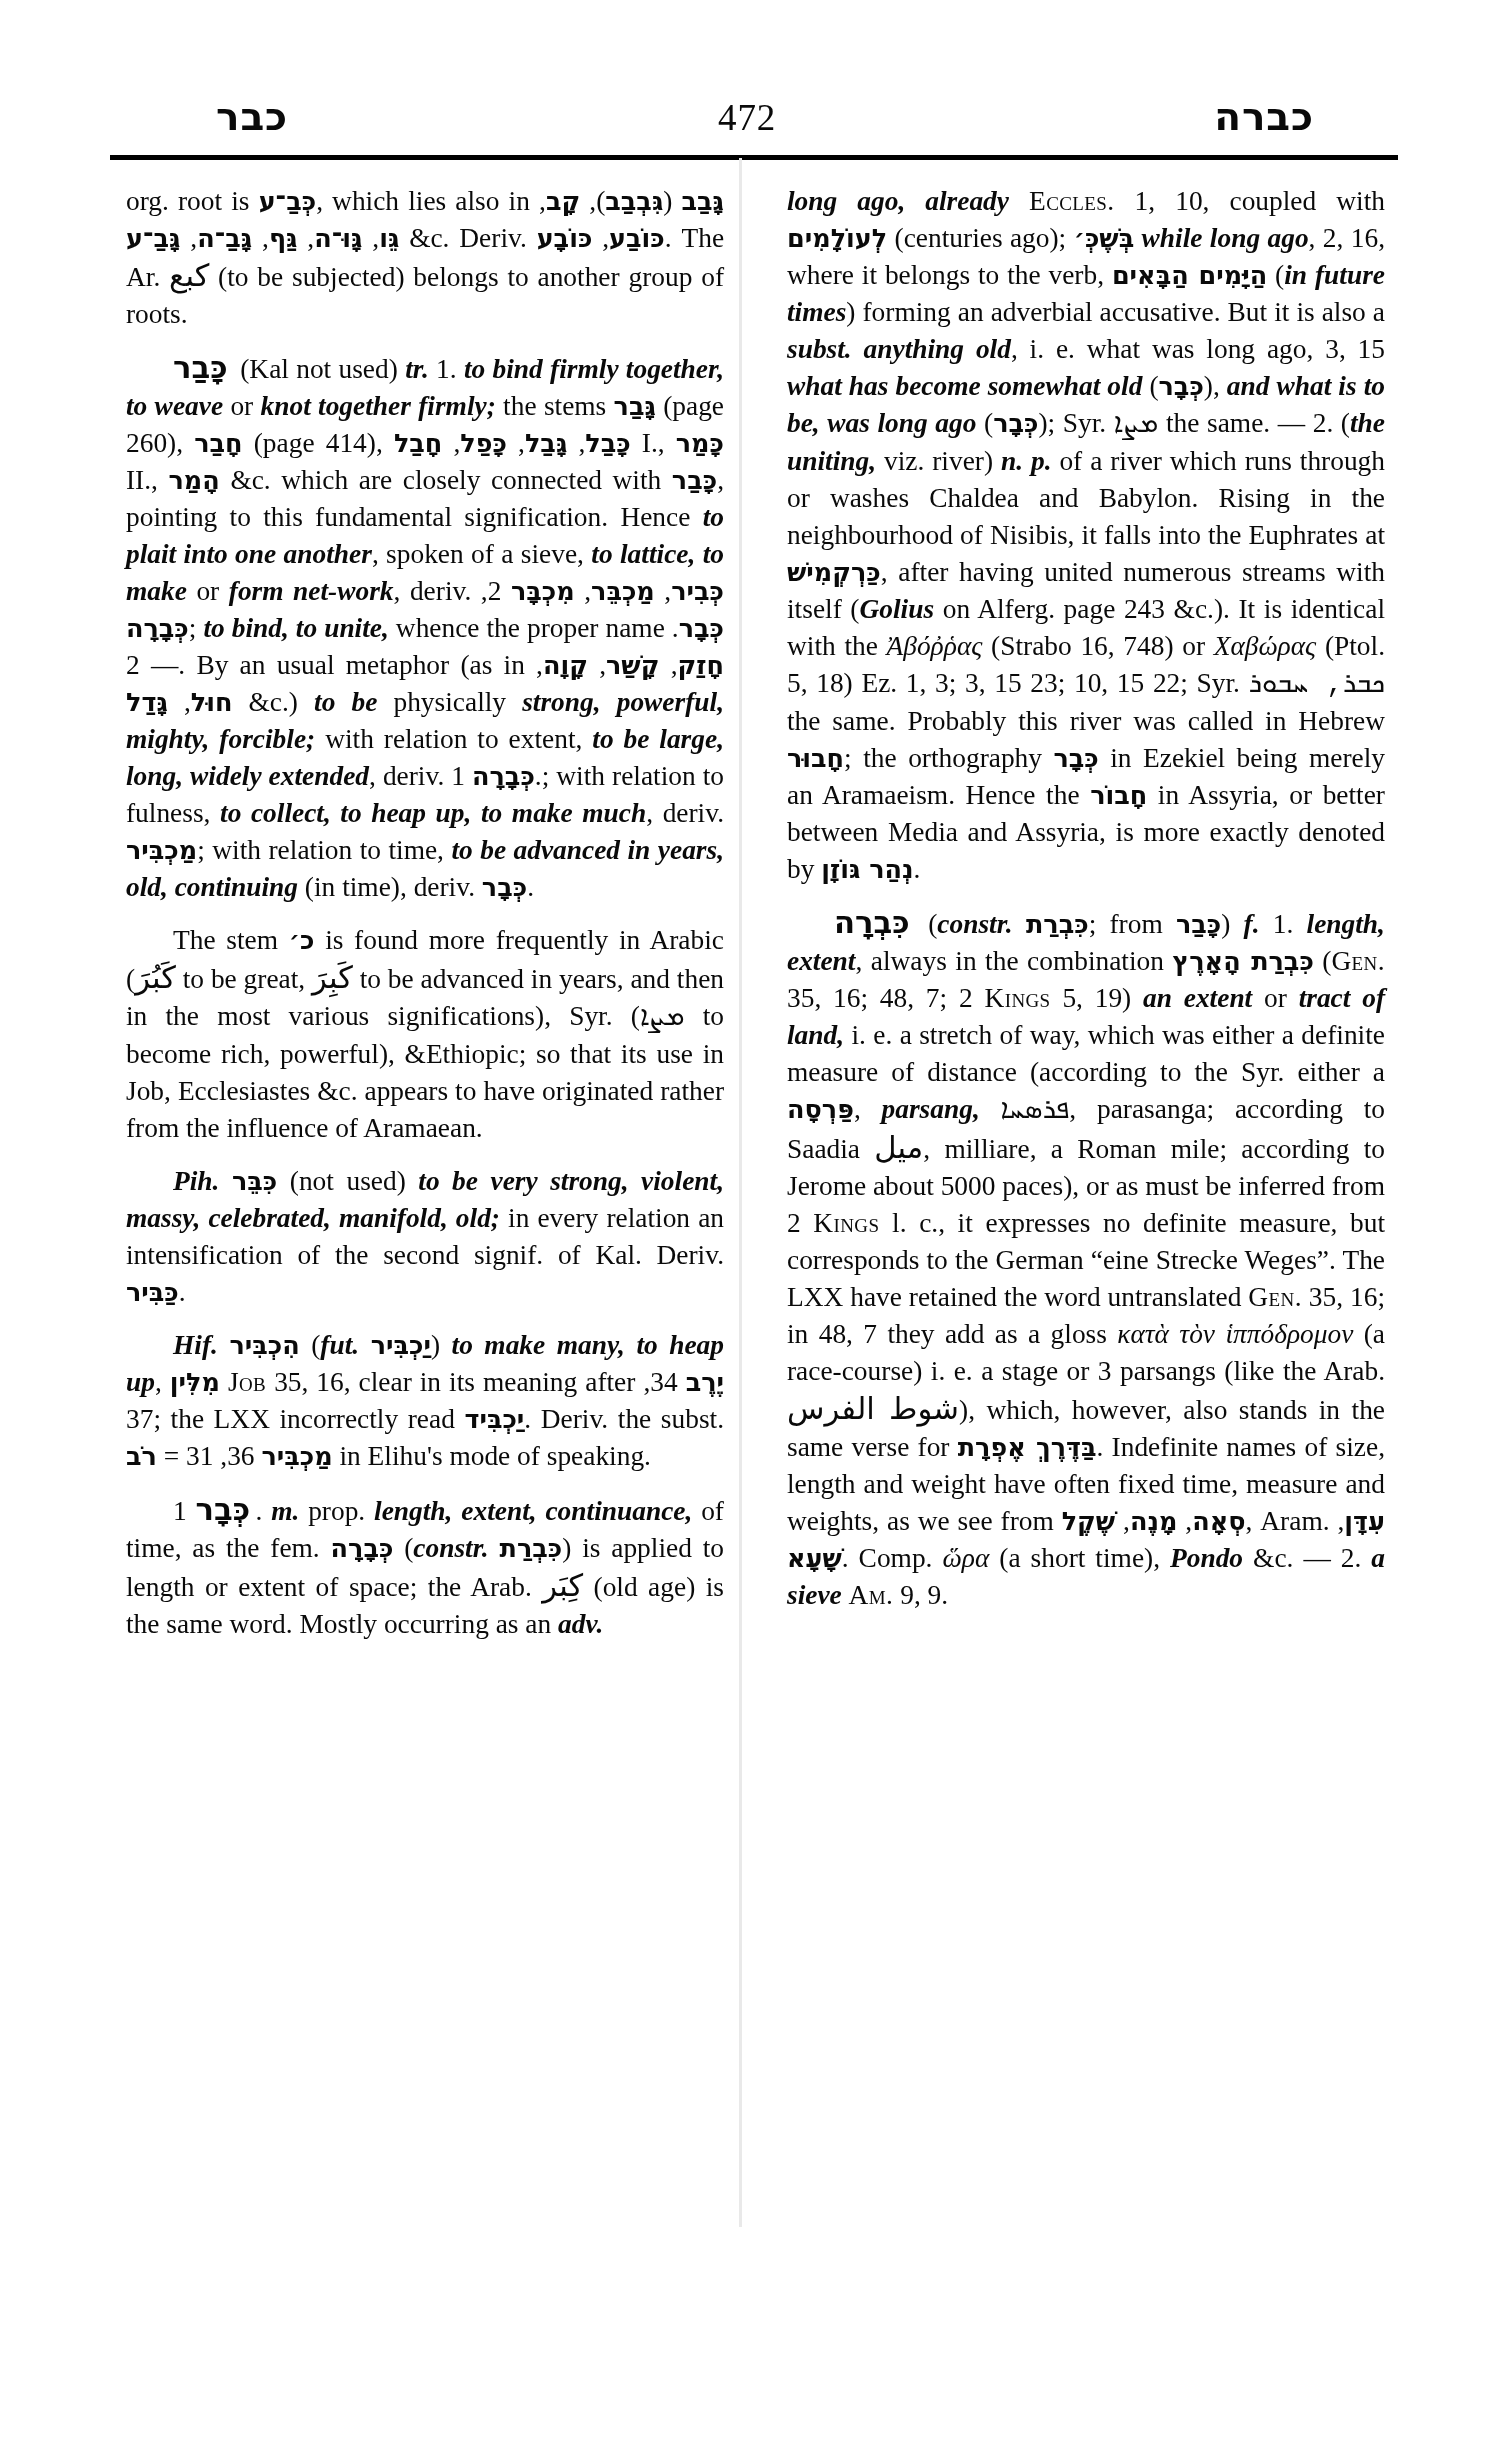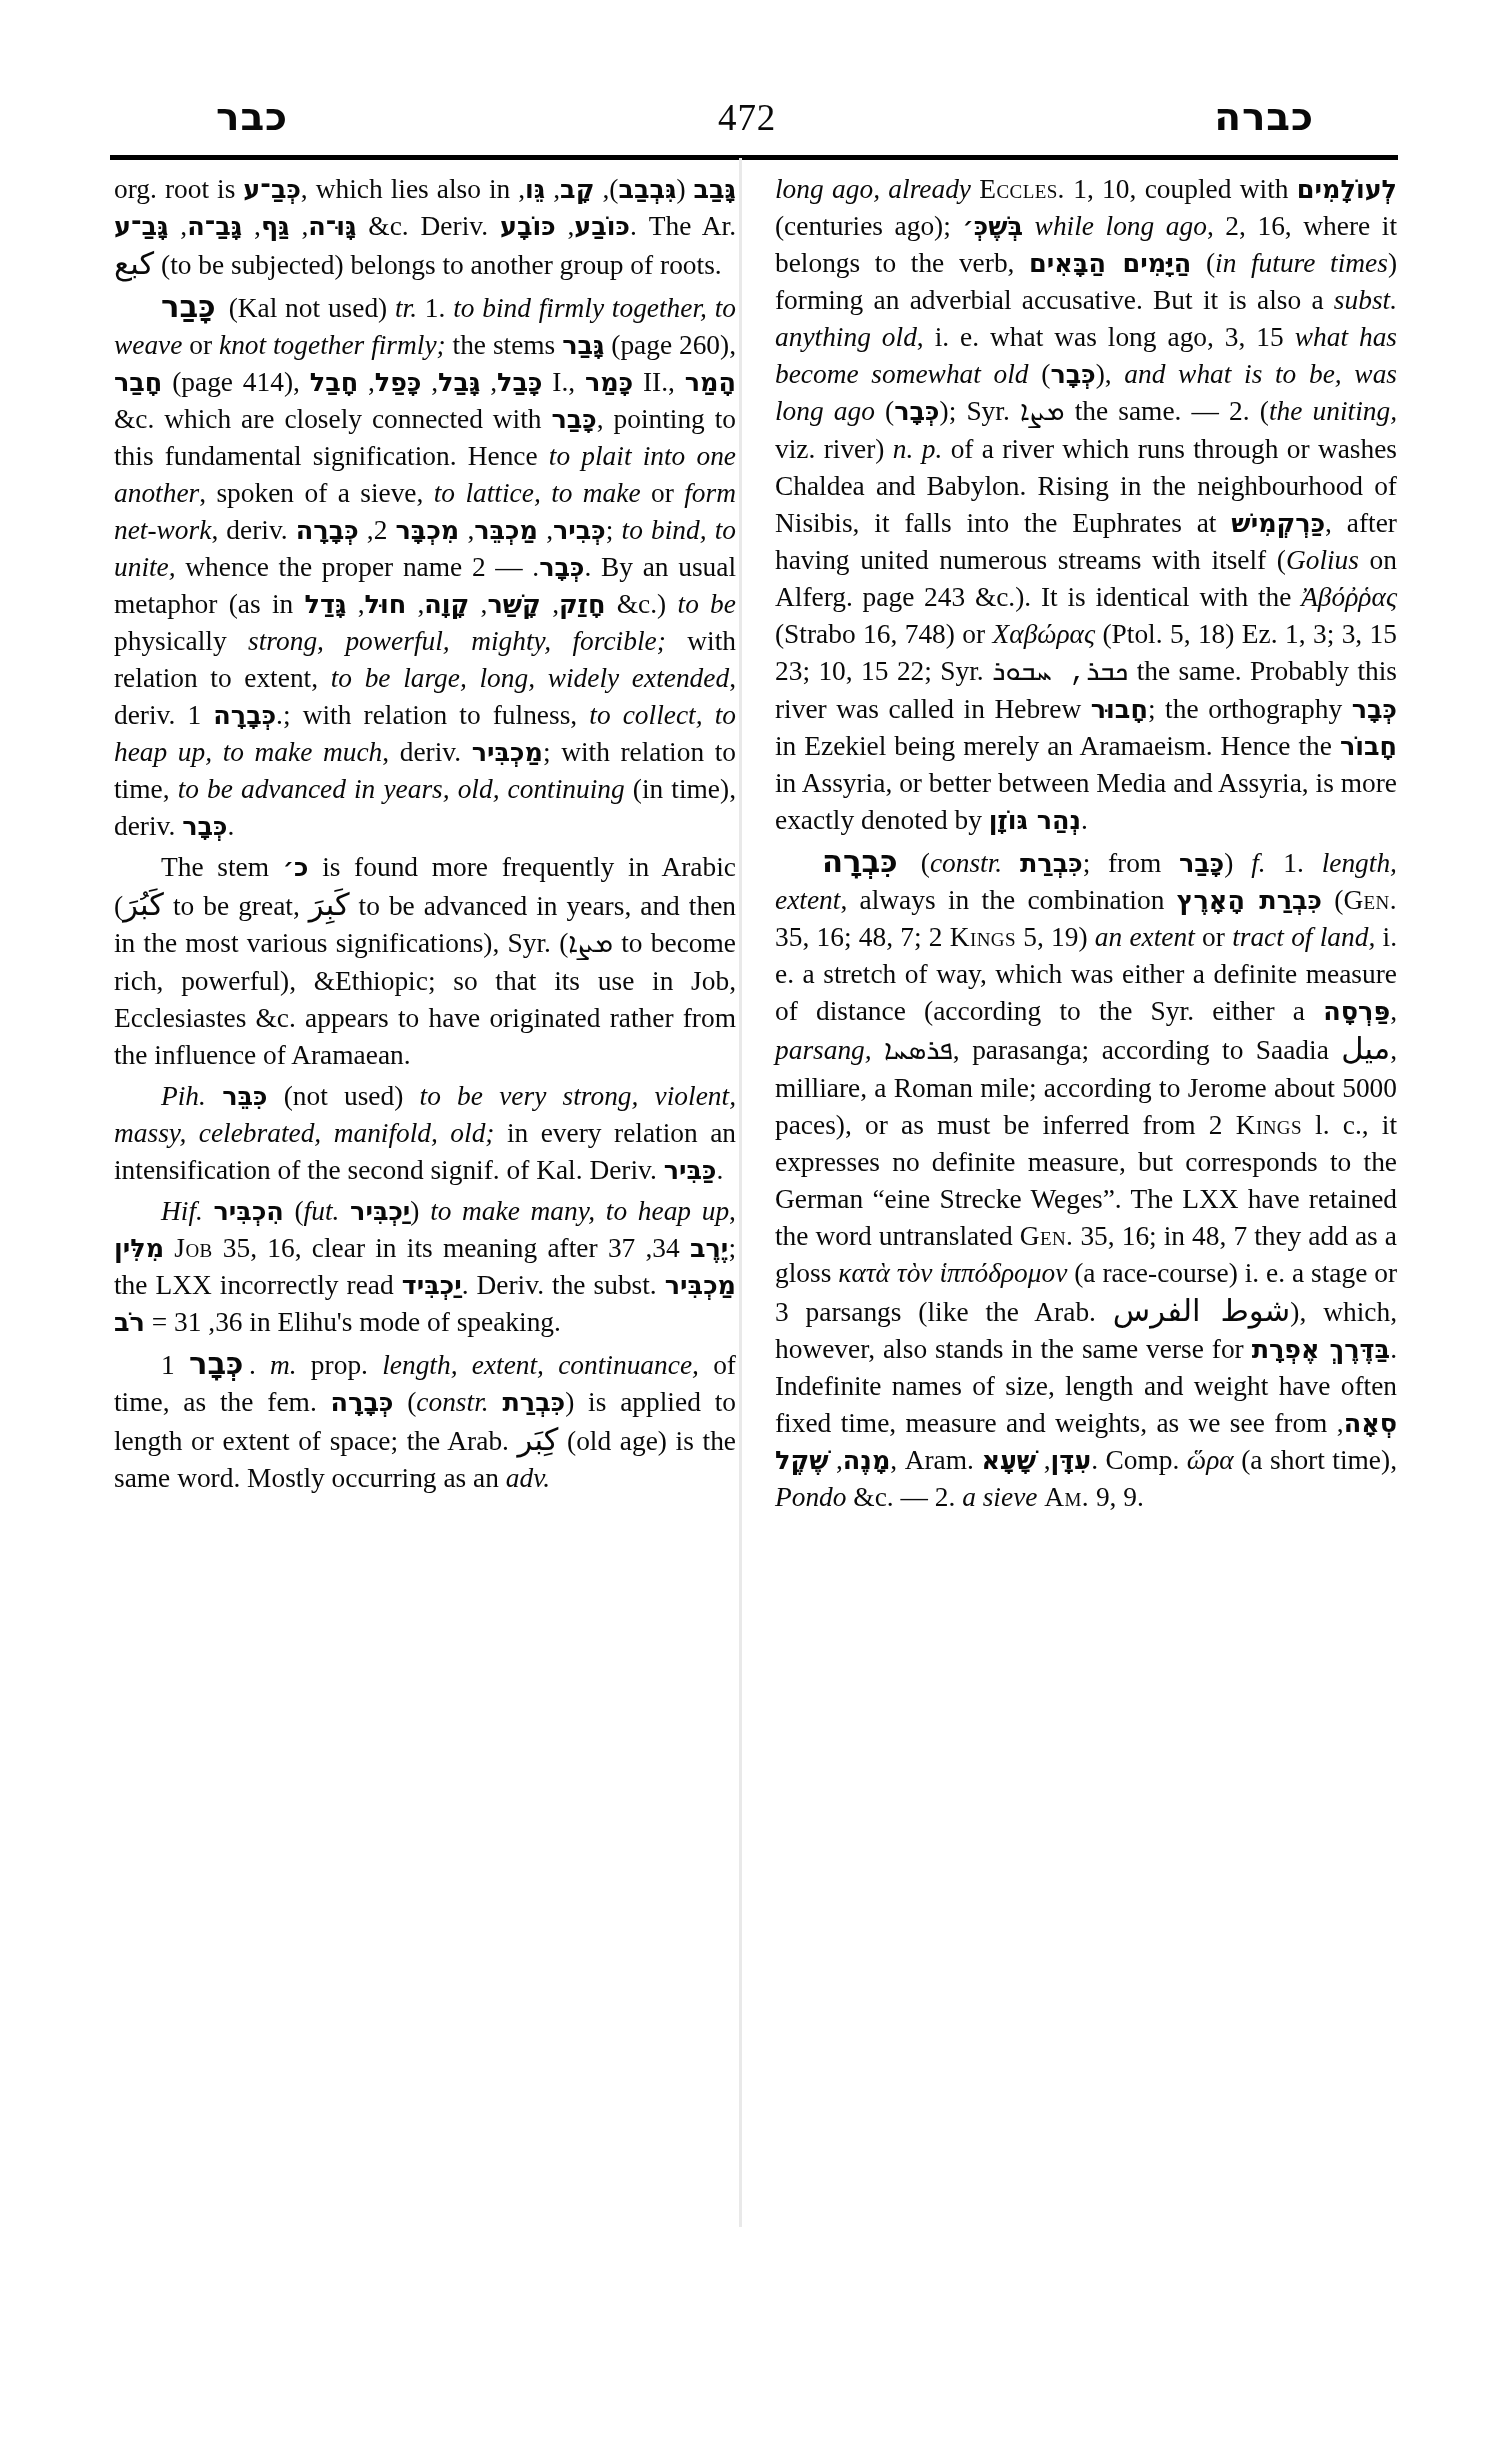--- a/index.html
+++ b/index.html
@@ -78,29 +78,29 @@
   .col-divider {
     position: absolute;
     top: 158px;
     left: 739px;
     width: 2.7px;
     height: 2069px;
     background: #e9e9e9;
   }
 
   p.para {
-    margin: 4px;
+    margin: 16px;
     text-indent: 0;
   }
   p.para.indent {
     text-indent: 47px;
   }
 
   
-  .it   { font-style: italic; }
+  .it   { font-style: italic; font-weight: bold; }
   .sc   { font-variant: small-caps; font-size: 1.0em; letter-spacing: 0.4px; }
   .heb  {
     font-family: "DejaVu Sans", sans-serif;
     font-weight: 700;
     font-size: 0.93em;
     direction: rtl;
     unicode-bidi: embed;
     letter-spacing: 0;
   }
   .hebhead {

